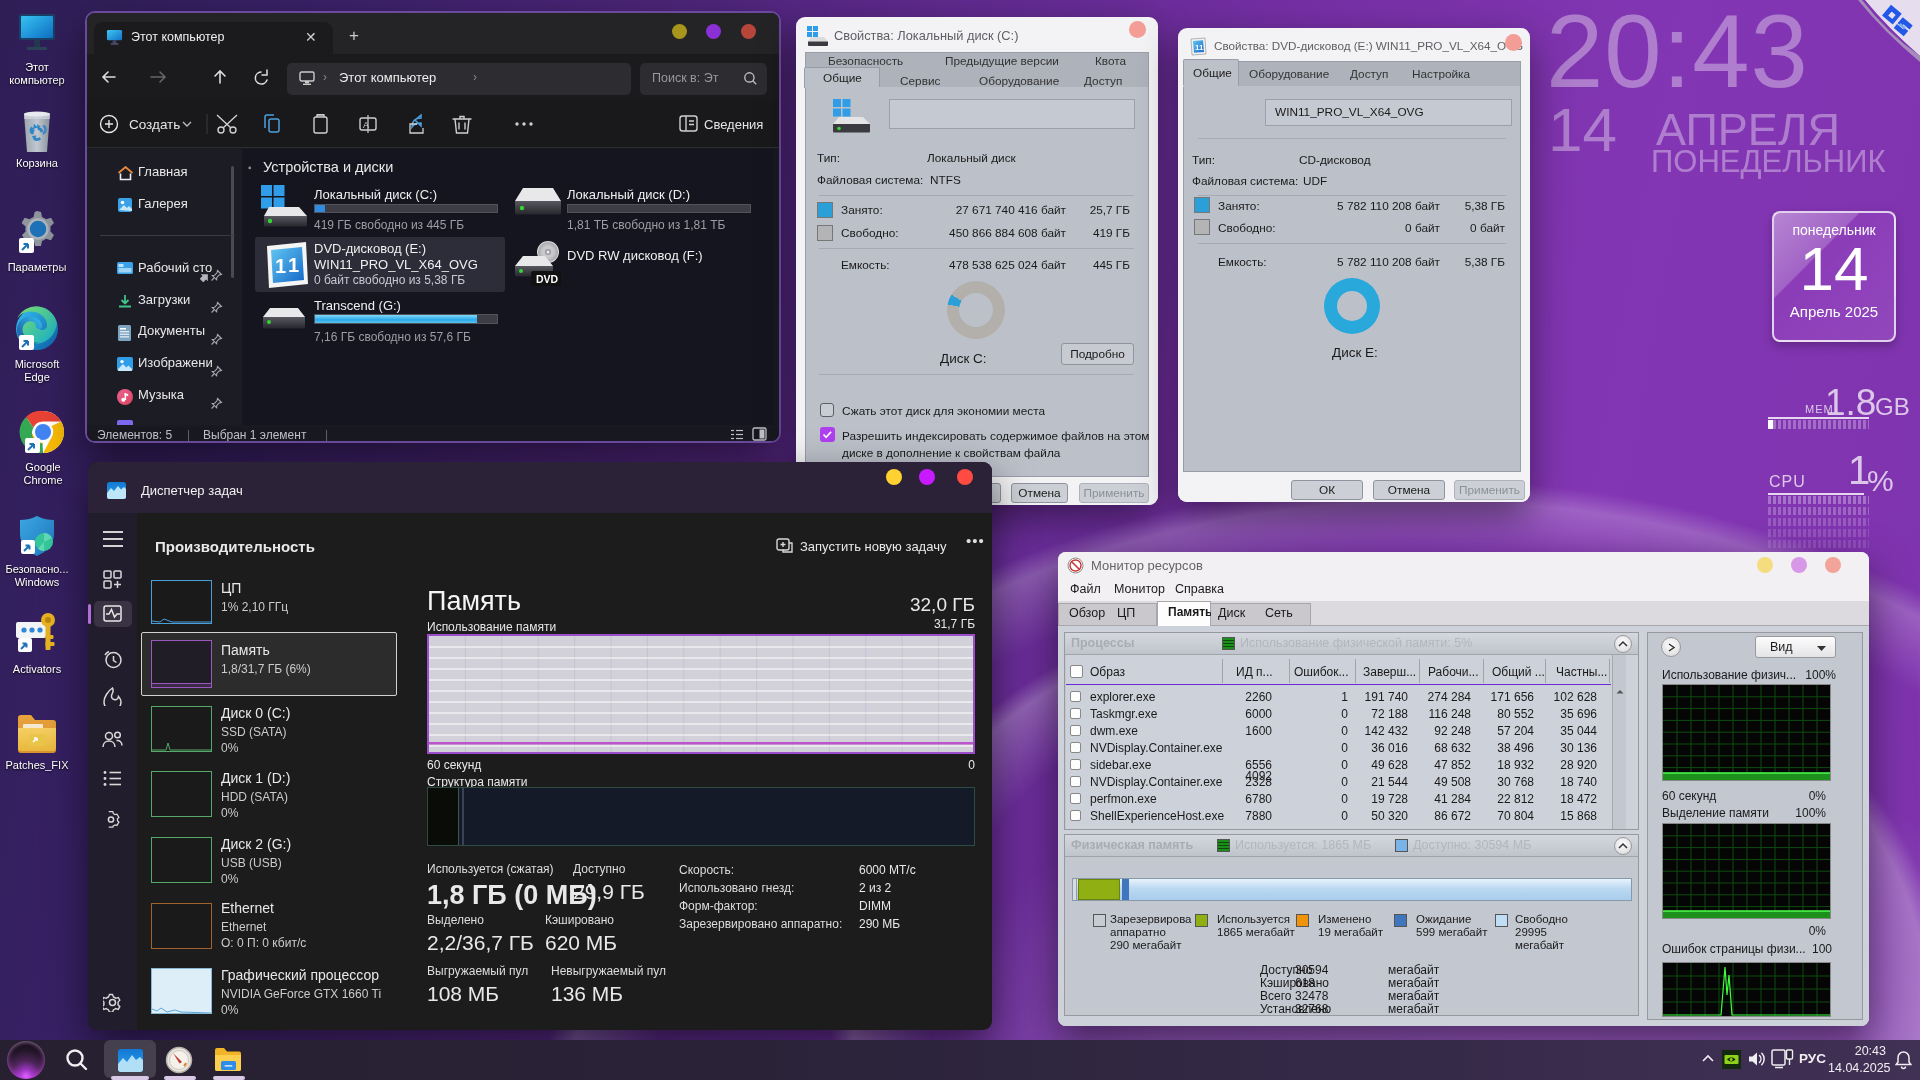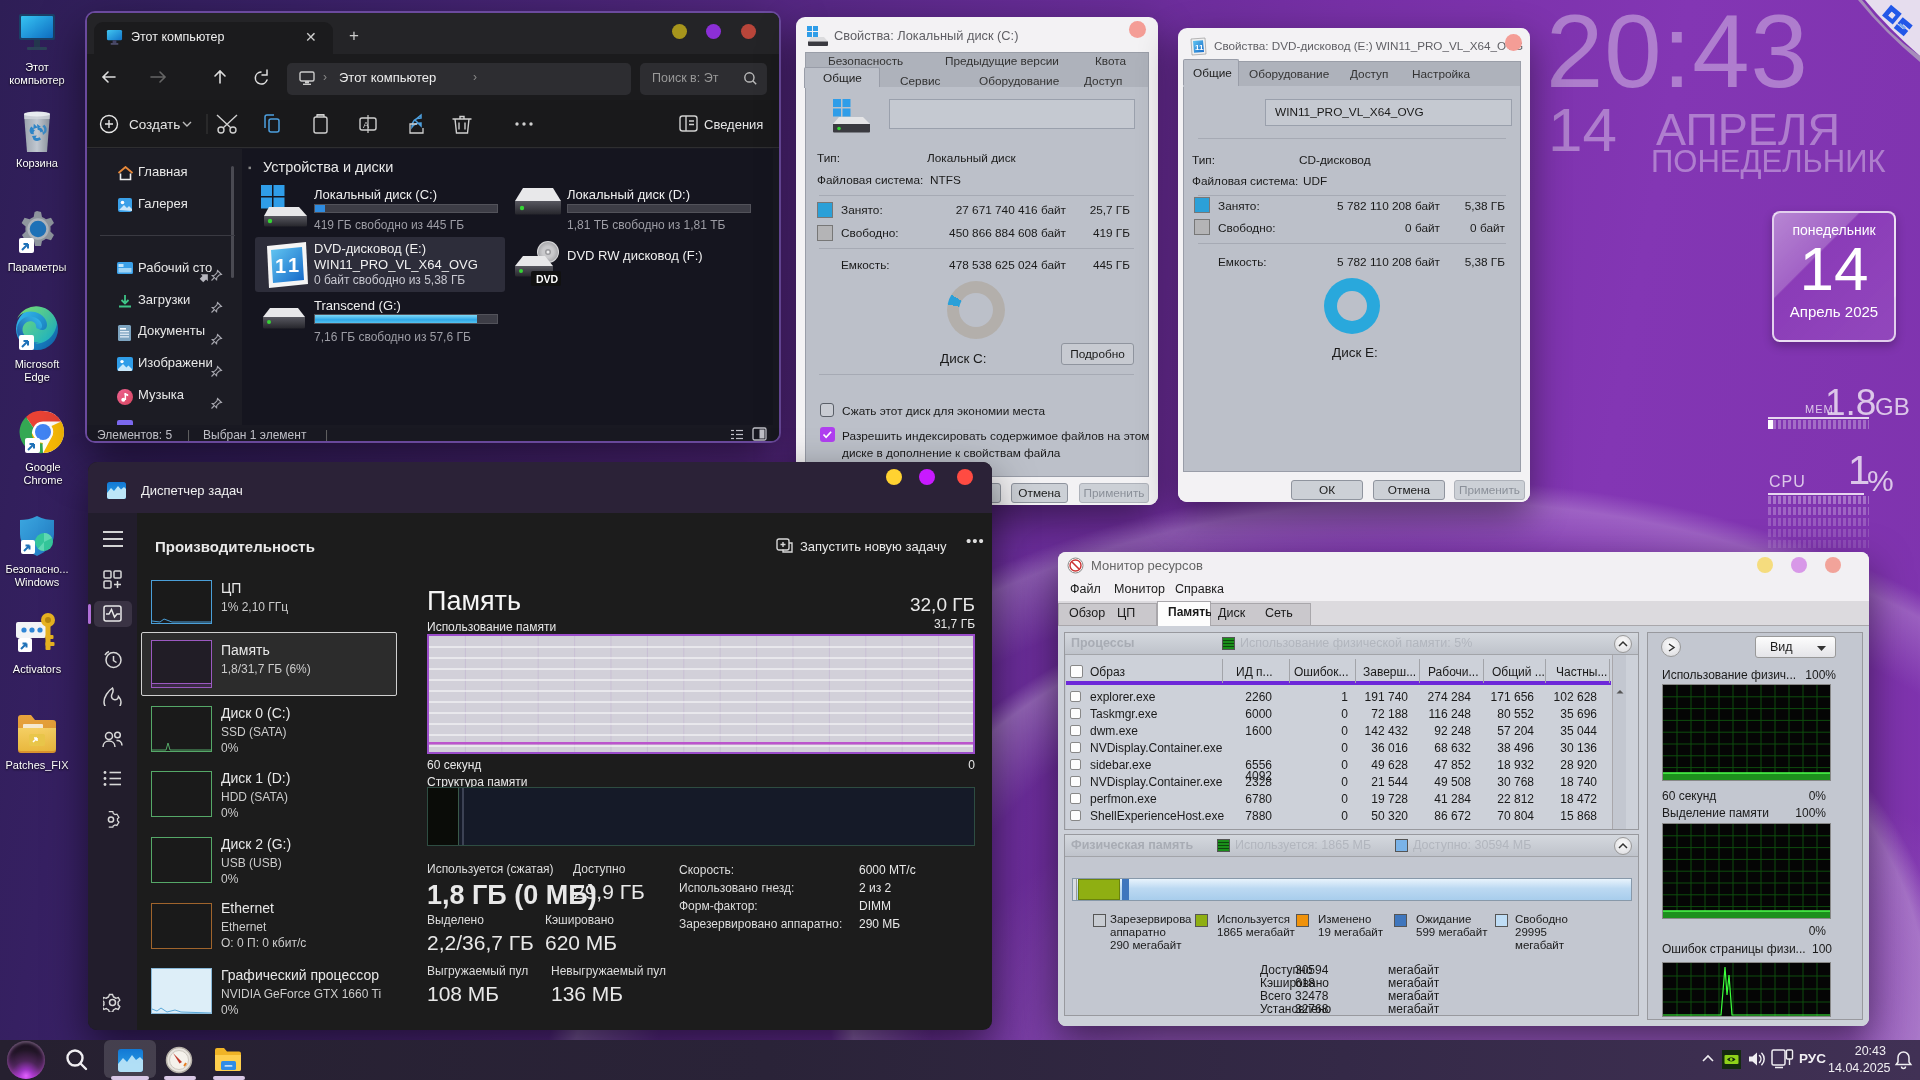--- a/index.html
+++ b/index.html
@@ -887,21 +887,21 @@
       <span style="position:absolute;left:6px;top:3px;color:#a8acb4;font-weight:700;">Процессы</span>
       <span style="position:absolute;left:157px;top:4px;width:13px;height:13px;background:#1a8f1a;border:1px solid #555;background-image:repeating-linear-gradient(0deg,transparent 0 2px,rgba(0,0,0,.5) 2px 3px);"></span>
       <span style="position:absolute;left:175px;top:3px;color:#b2b6be;">Использование физической памяти: 5%</span>
       <span style="position:absolute;right:6px;top:2px;width:18px;height:18px;border-radius:50%;background:radial-gradient(circle at 50% 38%,#fdfdfd,#d8d8dc);border:1px solid #999;"></span>
       <svg style="position:absolute;right:10px;top:7px;" width="10" height="8" viewBox="0 0 10 8">
           <path d="M1 6 L5 2 L9 6" stroke="#333" stroke-width="1.5" fill="none"></path>
         </svg>
     </div>
 
     <div id="rmtable" style="position:absolute;left:1px;top:22px;width:572px;height:174px;background:#cdd1d9;font-size:12px;">
-      <div style="position:absolute;left:0;top:0;width:545px;height:30px;border-bottom:4px solid #6d28d9;">
+      <div style="position:absolute;left:0;top:0;width:545px;height:30px;border-bottom:1px solid #6d28d9;">
         <span class="rmh" style="left:4px;top:10px;width:13px;height:13px;position:absolute;background:#fdfdfd;border:1px solid #888;border-radius:2px;"></span>
         <span style="position:absolute;left:24px;top:10px;">Образ</span>
         <span style="position:absolute;left:170px;top:10px;">ИД п...</span>
         <span style="position:absolute;left:228px;top:10px;">Ошибок...</span>
         <span style="position:absolute;left:297px;top:10px;">Заверш...</span>
         <span style="position:absolute;left:362px;top:10px;">Рабочи...</span>
         <span style="position:absolute;left:426px;top:10px;">Общий ...</span>
         <span style="position:absolute;left:490px;top:10px;">Частны...</span>
         <span style="position:absolute;left:156px;top:4px;width:1px;height:24px;background:#a2a4a9;"></span>
           <span style="position:absolute;left:223px;top:4px;width:1px;height:24px;background:#a2a4a9;"></span>

